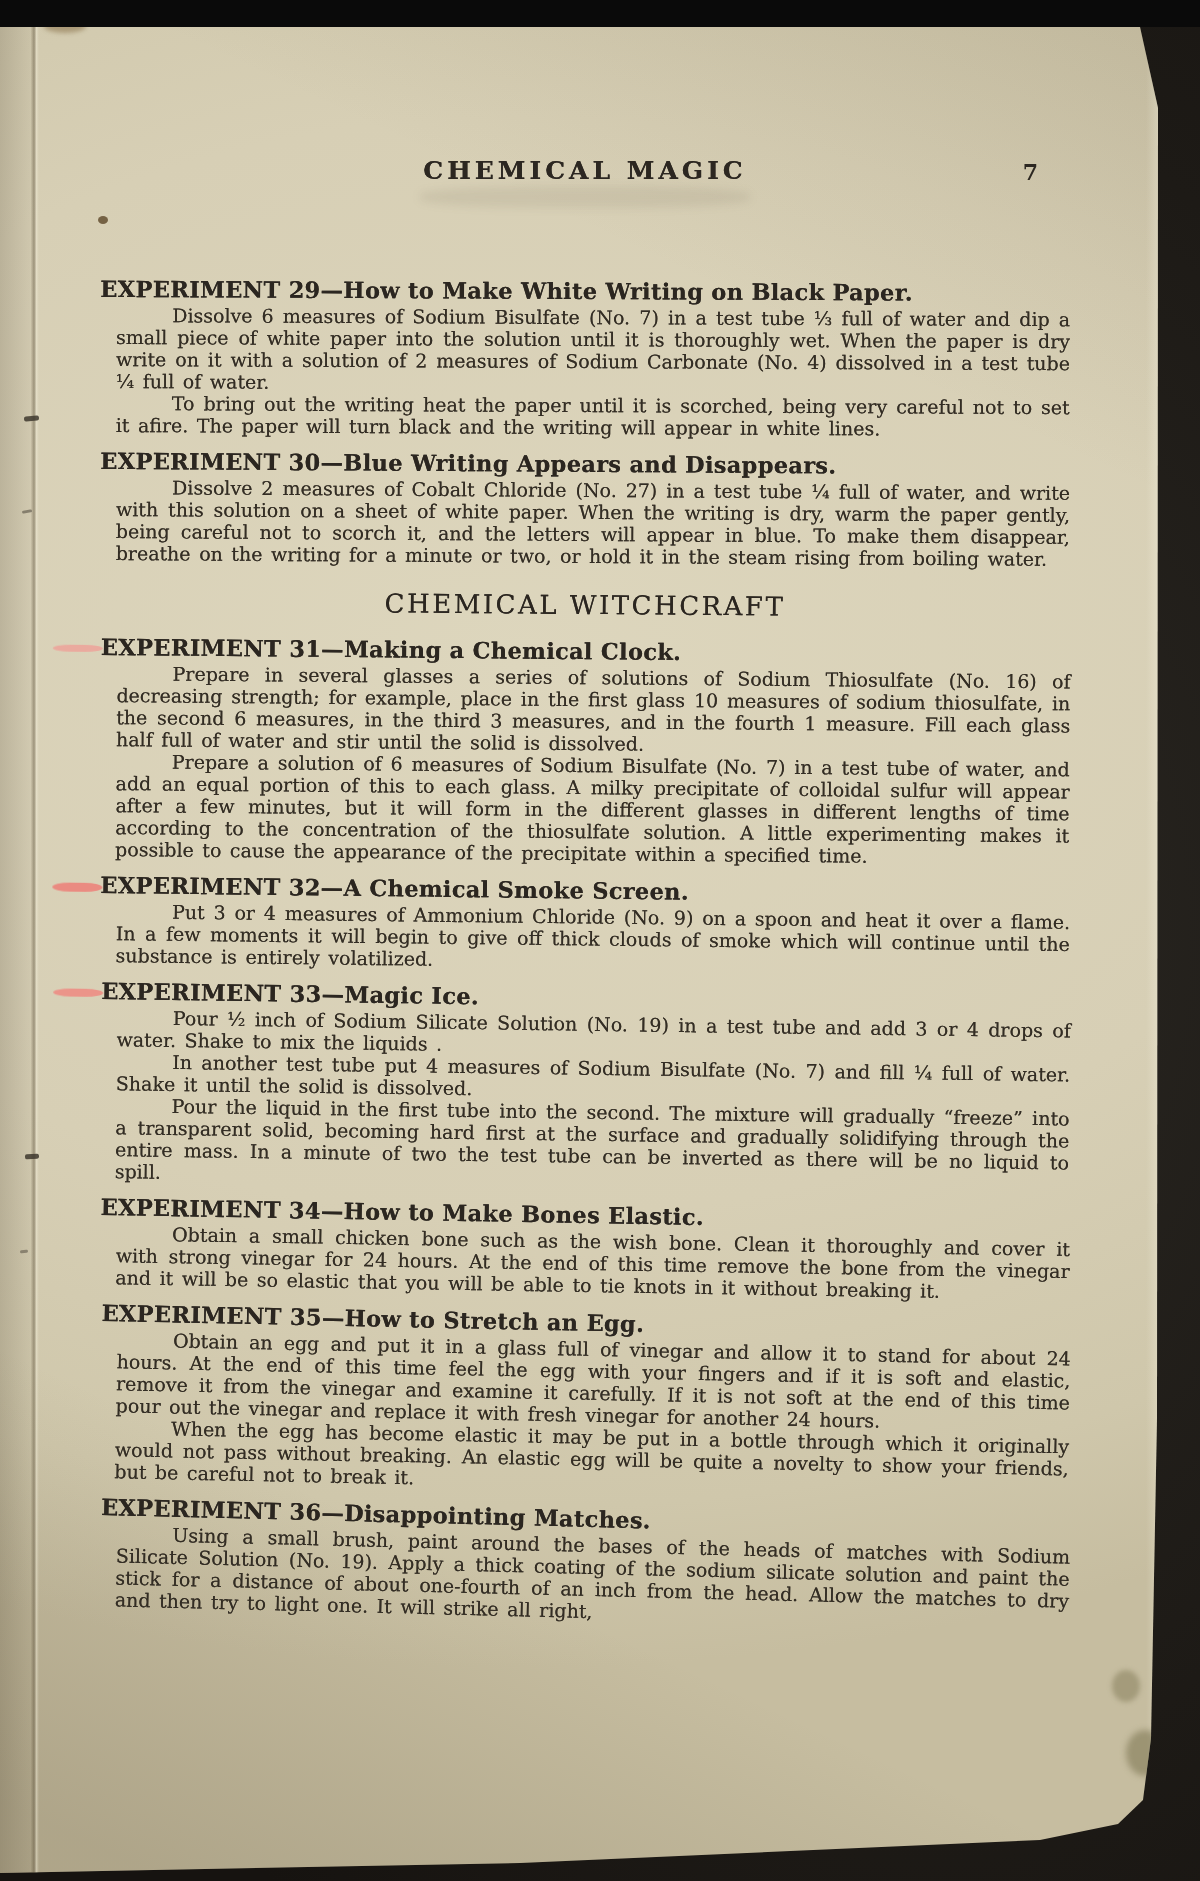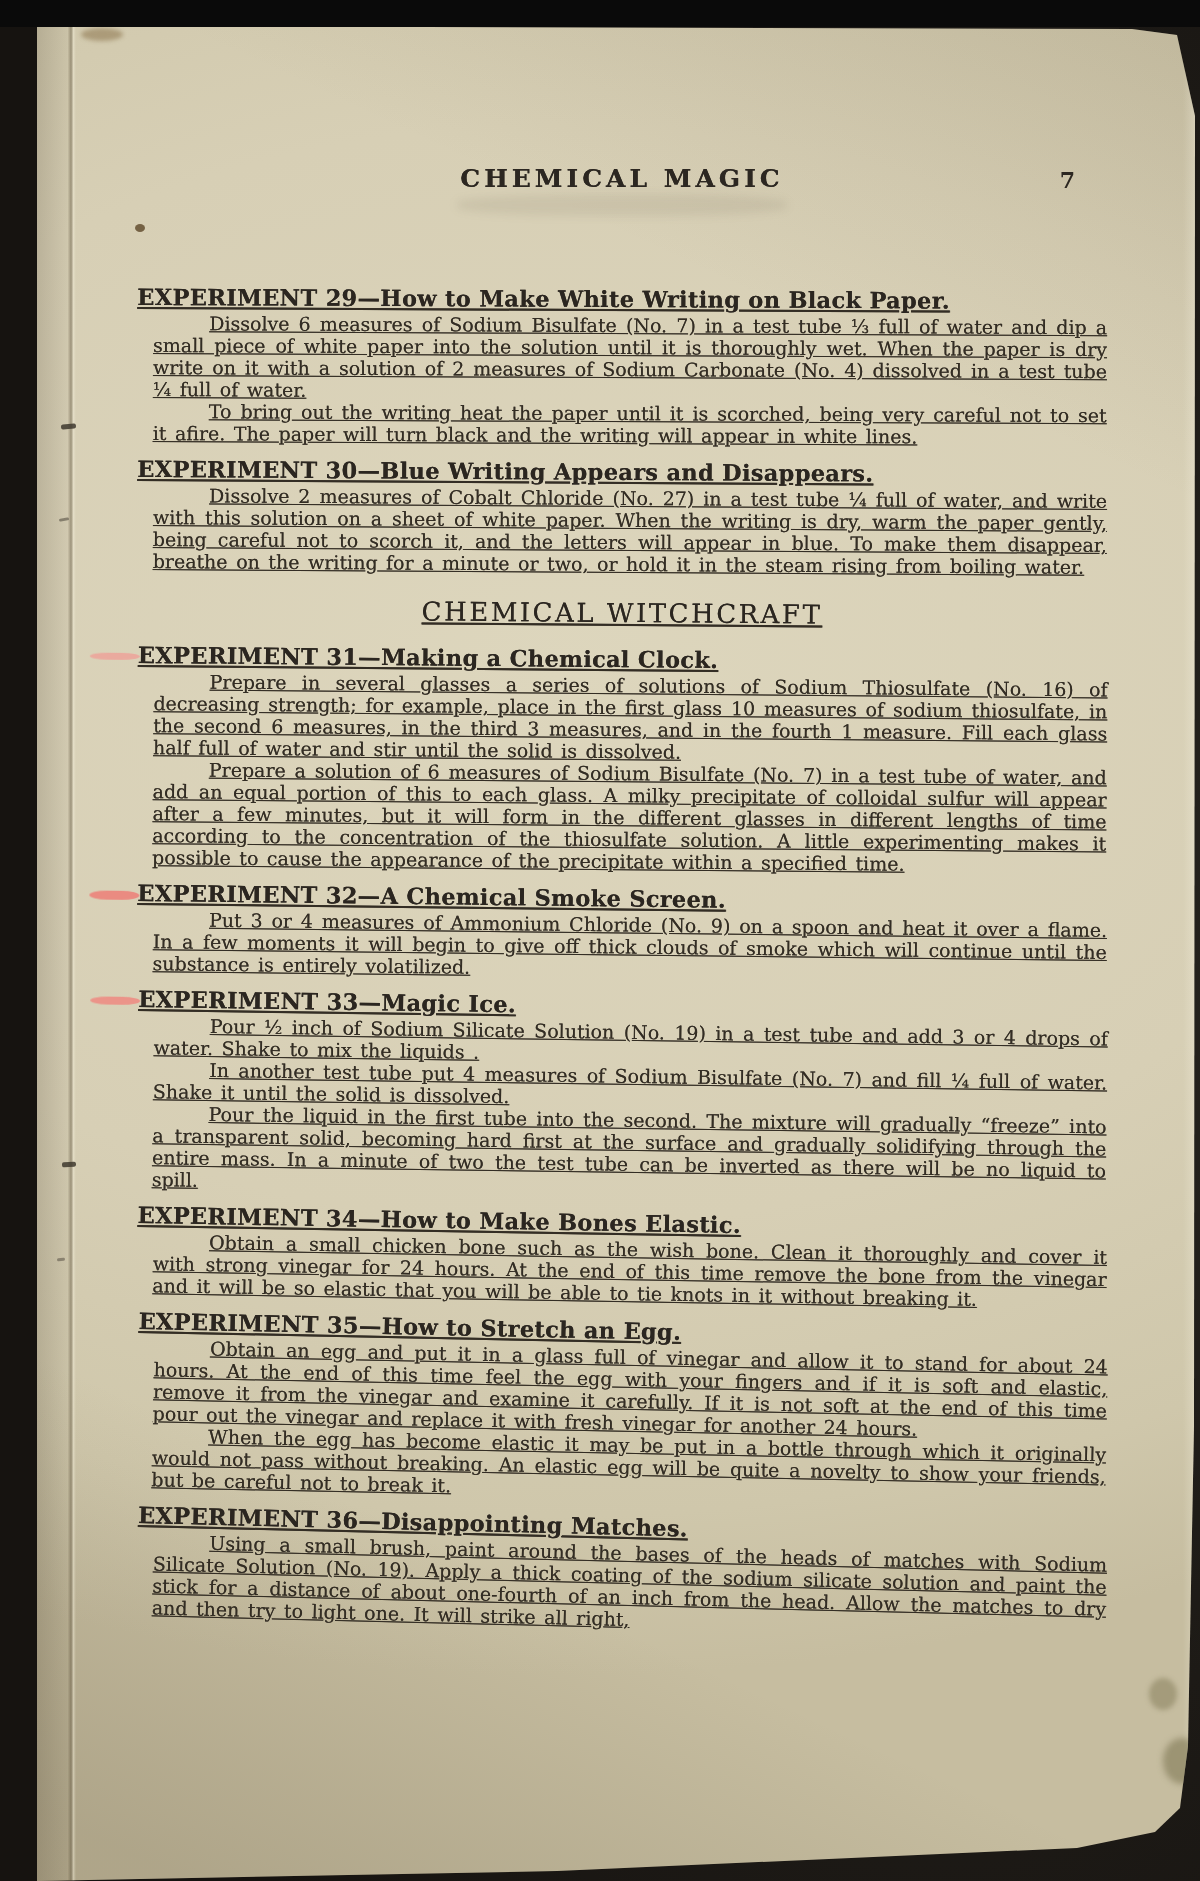--- a/index.html
+++ b/index.html
@@ -9,29 +9,28 @@
     font-family:"DejaVu Serif","Liberation Serif",serif;
   }
   .stage { position:relative; width:1200px; height:1881px;
     background:radial-gradient(900px 1400px at 78% 50%, #2a2722 0%, #1d1a16 60%, #161310 100%);
   }
   
   .top-bar { position:absolute; top:0; left:0; width:1200px; height:27px; background:#0a0a0a; z-index:5; }
 
   
   .paper {
-    position:absolute; left:0; top:26px; width:1162px; height:1855px; z-index:2;
+    position:absolute; left:0; top:18px; width:1162px; height:1855px; z-index:2;
     background:
       linear-gradient(to left, rgba(255,252,238,.35) 0px, rgba(255,252,238,0) 16px),
       linear-gradient(205deg, rgba(0,0,0,0) 78%, rgba(92,80,56,.22) 97%),
       linear-gradient(25deg, rgba(0,0,0,0) 80%, rgba(120,108,80,.18) 100%),
       radial-gradient(1500px 1000px at 45% 35%, #ddd6bd 0%, #d7cfb5 55%, #cfc7ab 84%, #c6bda0 100%);
     clip-path: polygon(0 0, 1095px 3px, 1140px 9px, 1158px 90px, 1157px 1400px, 1151px 1720px,
                        1143px 1782px, 1118px 1806px, 1040px 1822px, 520px 1845px, 0 1855px);
-    margin-left: 37px;
   }
   
   .gutter { position:absolute; left:0; top:0; width:30px; height:100%;
     background:linear-gradient(to right, rgba(70,60,42,.20), rgba(70,60,42,.06)); }
   .crease { position:absolute; left:30px; top:0; width:9px; height:100%;
     background:linear-gradient(to right, rgba(0,0,0,0), rgba(96,85,62,.5) 45%, rgba(240,235,215,.45) 72%, rgba(0,0,0,0));
     filter:blur(.4px); }
 
   
   .tick { position:absolute; background:#3e382e; border-radius:2px; opacity:.85; }
@@ -47,21 +46,21 @@
   .ghost { position:absolute; left:420px; top:168px; width:330px; height:22px;
     background:rgba(95,90,70,.10); filter:blur(4px); border-radius:40%; }
 
   
   .header { position:absolute; left:100px; top:138px; width:970px; color:#2c2721; }
   .header .title { display:block; text-align:center; font-weight:bold; font-size:25px;
     letter-spacing:4px; text-shadow:0 0 .5px rgba(44,39,33,.9); }
   .header .folio { position:absolute; right:32px; top:3px; font-weight:bold; font-size:22px; }
 
   
-  .content { position:absolute; left:100px; top:246px; width:970px; color:#332d24;text-decoration:underline; }
+  .content { position:absolute; left:100px; top:246px; width:970px; color:#332d24; }
   .exp { transform:rotate(var(--tilt,0.4deg)); transform-origin:0 50%; margin-bottom:6px; }
   .exp h2 { position:relative; font-size:22.5px; font-weight:bold; letter-spacing:.3px;
     margin:12px 0 2px 0; color:#2b2620; text-shadow:0 0 .5px rgba(43,38,32,.85); }
   .exp p { margin:0; font-size:19px; line-height:22px; text-align:justify;
     word-spacing:2.5px; text-indent:56px; margin-left:16px;
     text-shadow:0 0 .4px rgba(51,45,36,.8); }
   .witch { transform:rotate(0.45deg); text-align:center; font-size:26px; letter-spacing:2.5px;
     margin:26px 0 14px 0; color:#2b2620; text-shadow:0 0 .5px rgba(43,38,32,.85); }
   .mark { position:absolute; left:-48px; top:11px; width:50px; height:8px;
     background:#ef8b85; opacity:.85; border-radius:50% / 70%; filter:blur(.7px); }

